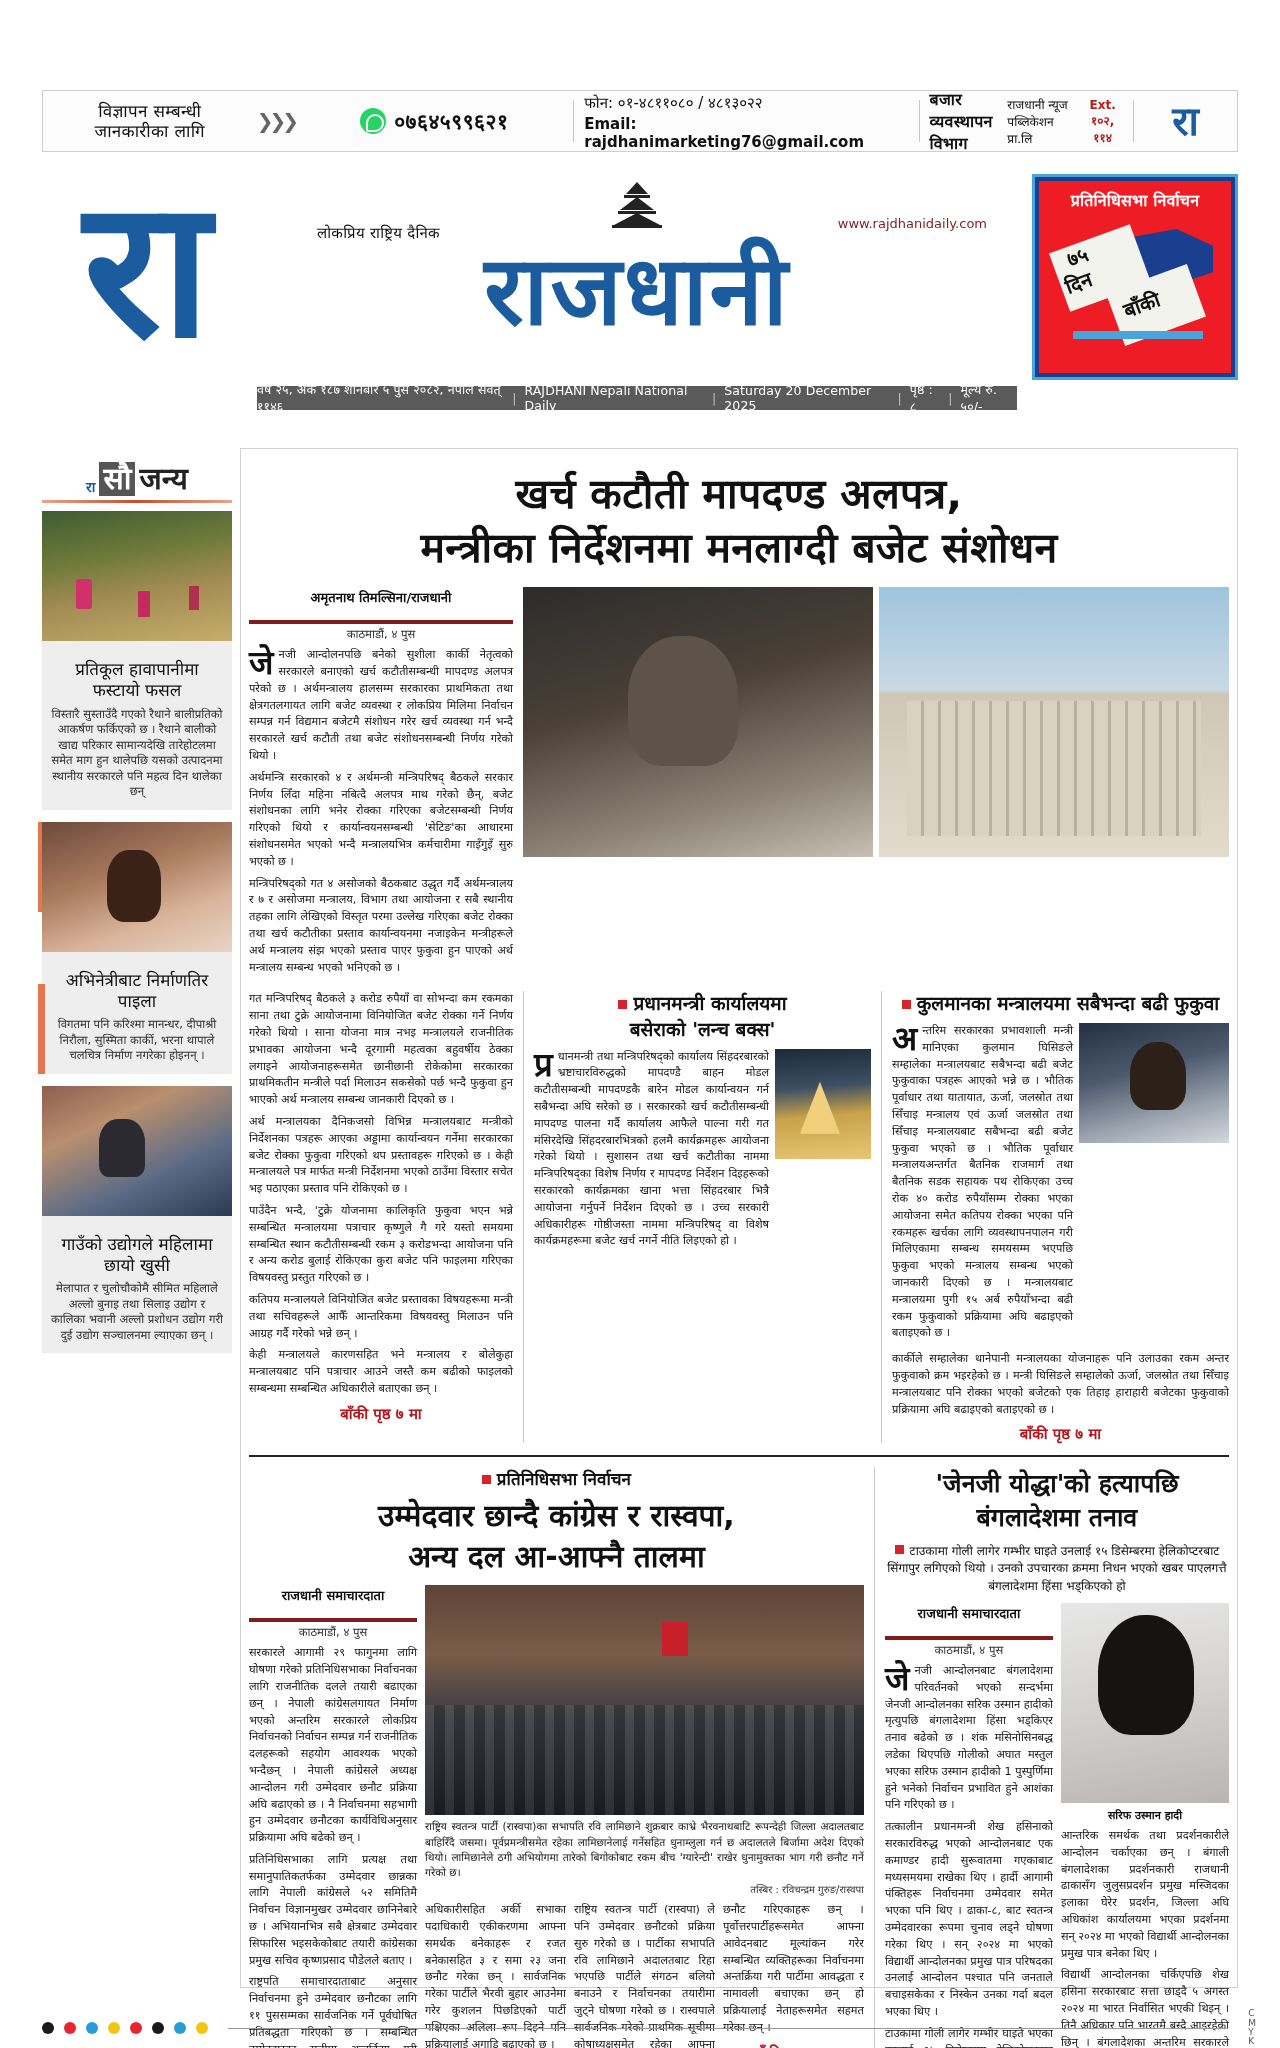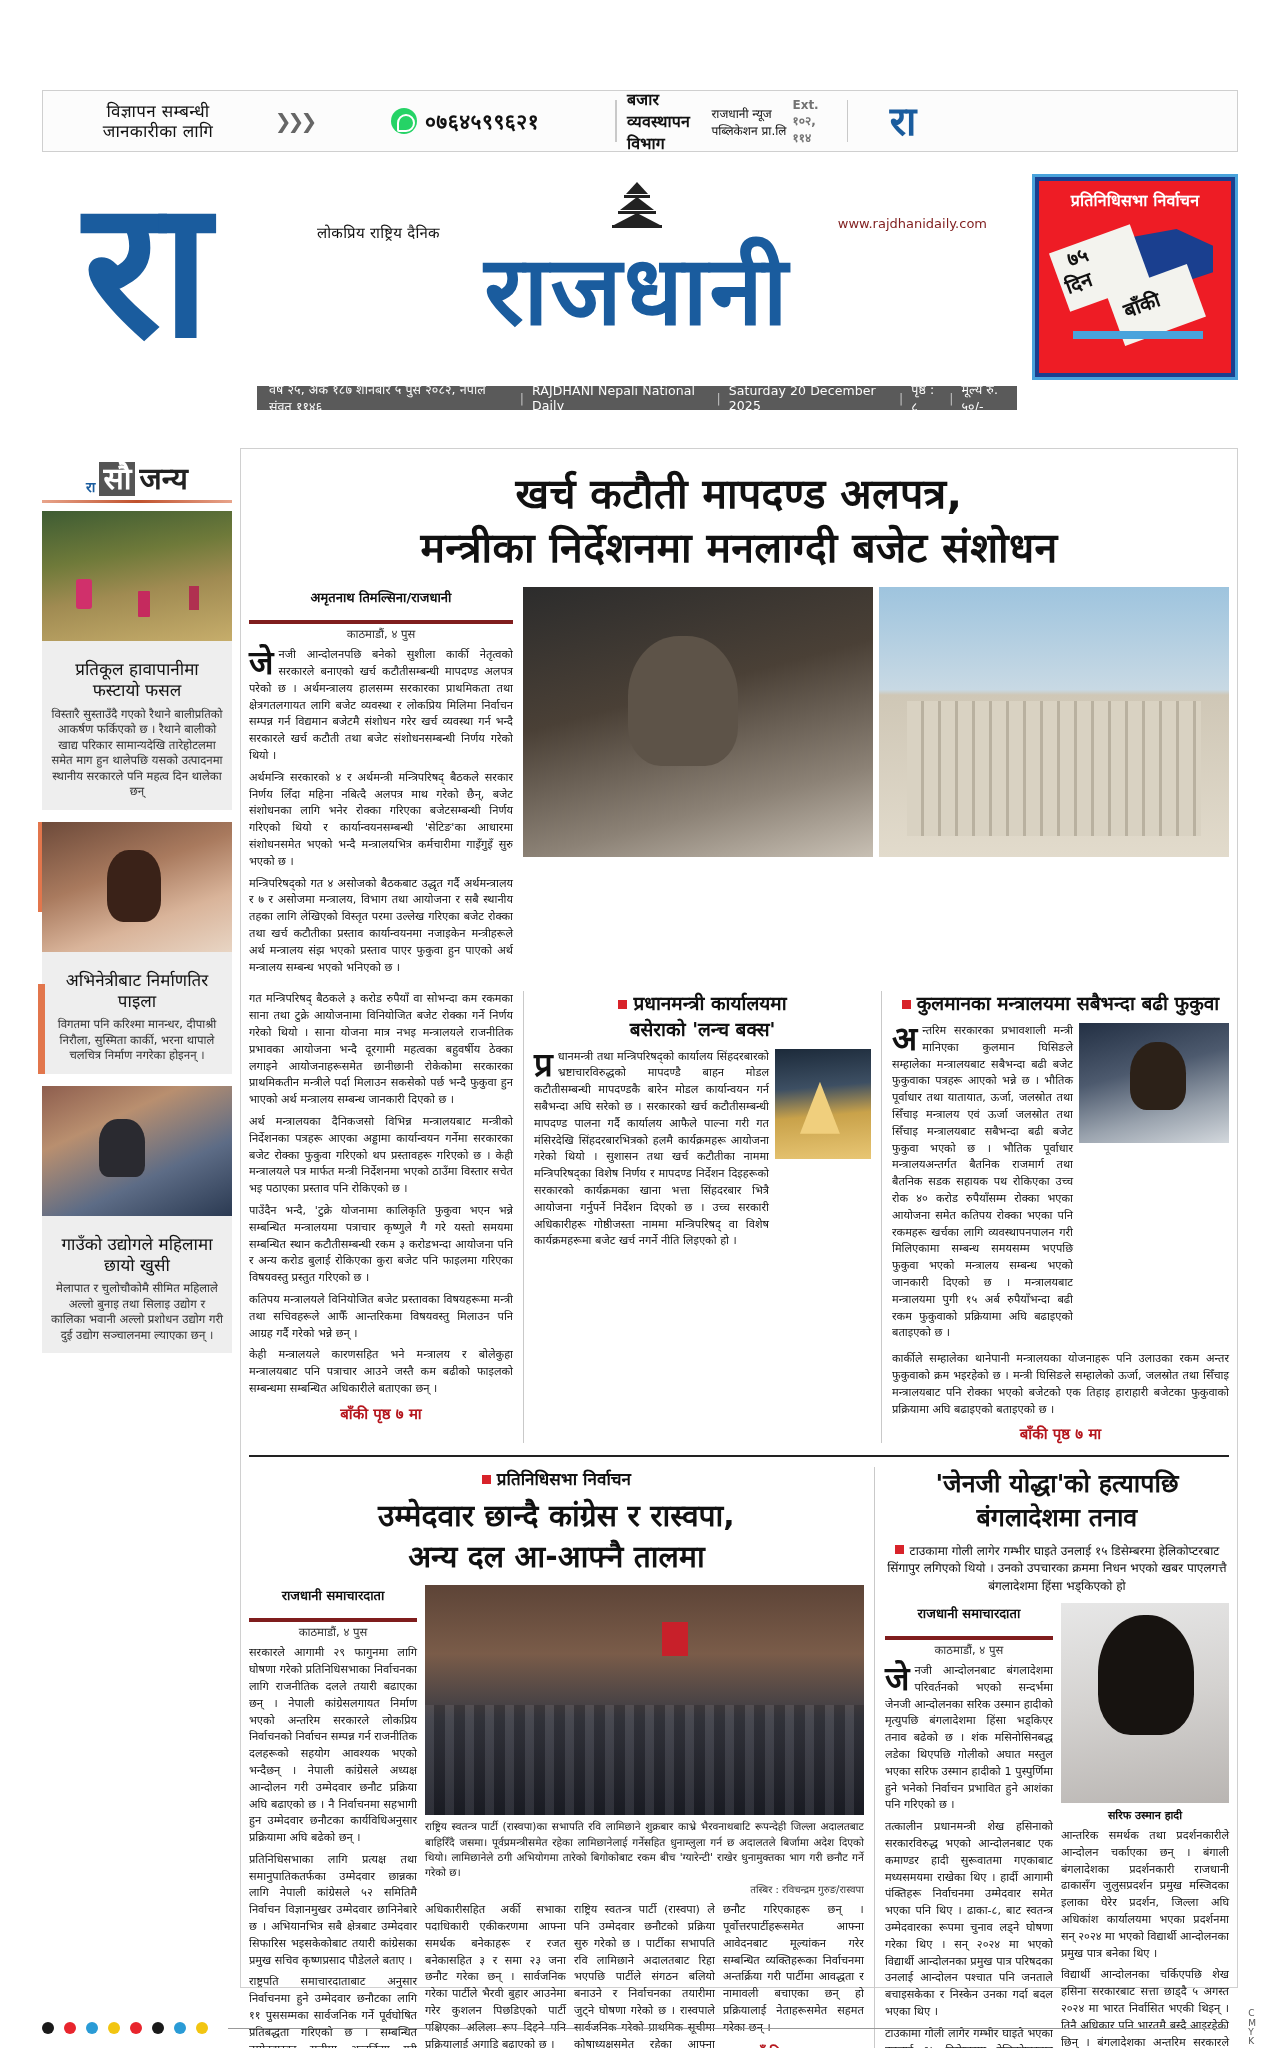--- a/index.html
+++ b/index.html
@@ -35,21 +35,21 @@
     border: 2px solid #fff; border-radius: 50%; border-bottom-left-radius: 2px;
   }
   .tb-2 .num { font-size: 21px; font-weight: 700; color: #111; letter-spacing: .5px; }
   .tb-sep { width: 1px; background: #c9c9c9; margin: 9px 0; }
   .tb-3 { width: 372px; flex-direction: column; align-items: flex-start; }
   .tb-3 .ph { font-size: 15px; color: #111; }
   .tb-3 .em { font-size: 15px; color: #111; font-weight: 700; margin-top: 3px; }
   .tb-4 { width: 230px; flex-direction: row; align-items: center; }
   .tb-4 .l1 { font-size: 16px; color: #111; font-weight: 700; letter-spacing: .2px; }
   .tb-4 .l2 { font-size: 12px; color: #111; margin-top: 1px; }
-  .tb-4 .l3 { font-size: 12px; color: #737373; font-weight: 700; margin-top: 1px; }
+  .tb-4 .l3 { font-size: 12px; color: #b91c1c; font-weight: 700; margin-top: 1px; text-align: center; }
   .tb-5 { width: 110px; }
   .mini-logo {
     font-size: 40px; font-weight: 700; color: #1a5c9e; line-height: 1;
   }
 
   
   .masthead { position: absolute; left: 42px; top: 170px; width: 1196px; height: 260px; }
   .mh-logo {
     position: absolute; left: 0; top: 0; width: 210px; height: 210px;
     color: #1a5c9e; font-size: 190px; font-weight: 700; line-height: 200px;
@@ -82,21 +82,21 @@
   .slip1 { left: 18px; top: 56px; width: 86px; height: 62px; }
   .slip2 { left: 74px; top: 96px; width: 86px; height: 56px; }
   .elec-num { position: absolute; left: 28px; top: 62px; color: #111; font-size: 20px; font-weight: 700; transform: rotate(-20deg); }
   .elec-din { position: absolute; left: 26px; top: 88px; color: #111; font-size: 20px; font-weight: 700; transform: rotate(-20deg); }
   .elec-baki { position: absolute; left: 84px; top: 110px; color: #111; font-size: 20px; font-weight: 700; transform: rotate(-20deg); }
   .elec-bar { position: absolute; left: 34px; bottom: 34px; width: 130px; height: 8px; background: #49a3dc; }
 
   .mh-strip {
     position: absolute; left: 215px; top: 216px; width: 760px; height: 24px;
     background: #5a5a5a; color: #fff; display: flex; align-items: center; justify-content: center;
-    font-size: 12.5px; gap: 8px; letter-spacing: .1px; padding-left: 12px;
+    font-size: 12.5px; gap: 8px; letter-spacing: .1px;
   }
   .mh-strip .sep { opacity: .6; }
 
   
   .body-wrap { position: absolute; left: 42px; top: 448px; width: 1196px; height: 1540px; display: flex; gap: 8px; }
   .sidebar { width: 190px; }
   .mainarea { width: 998px; border: 1px solid #d0d0d0; padding: 8px; }
 
   
   .sj-header { display: flex; align-items: flex-end; justify-content: center; gap: 4px; height: 48px; }
@@ -200,20 +200,24 @@
     <div class="topbar-cell tb-1">
       <div>विज्ञापन सम्बन्धी</div>
       <div>जानकारीका लागि</div>
     </div>
     <div class="tb-arrow">❯❯❯</div>
     <div class="topbar-cell tb-2">
       <span class="wa-icon"></span>
       <span class="num">०७६४५९९६२१</span>
     </div>
     <div class="tb-sep"></div>
+    <div class="topbar-cell tb-3">
+      <div class="ph">फोन: ०१-४८११०८० / ४८१३०२२</div>
+      <div class="em">Email: rajdhanimarketing76@gmail.com</div>
+    </div>
     <div class="tb-sep"></div>
     <div class="topbar-cell tb-4">
       <div class="l1">बजार व्यवस्थापन विभाग</div>
       <div class="l2">राजधानी न्यूज पब्लिकेशन प्रा.लि</div>
       <div class="l3">Ext. १०२, ११४</div>
     </div>
     <div class="tb-sep"></div>
     <div class="topbar-cell tb-5">
       <div class="mini-logo">रा</div>
     </div>

